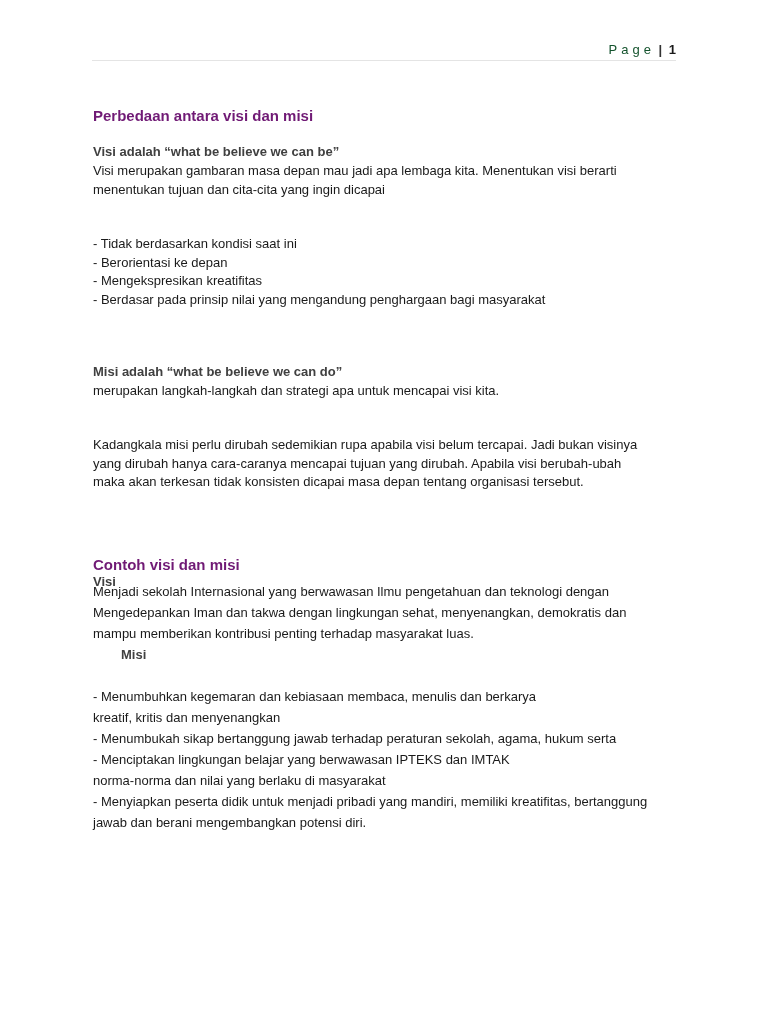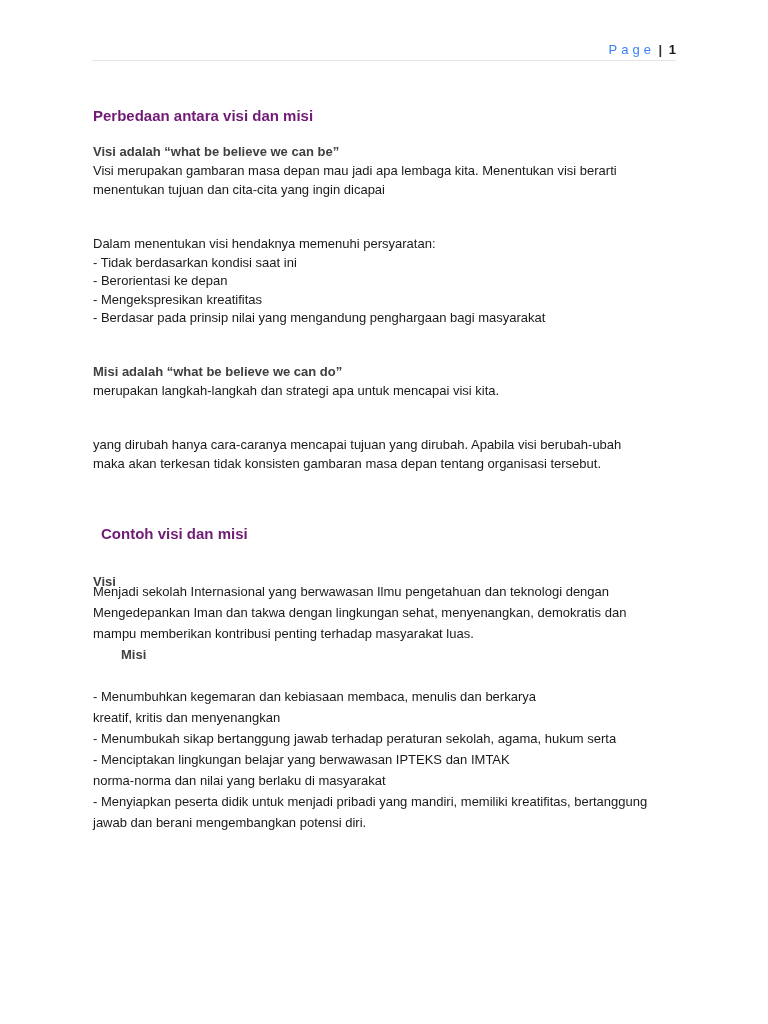--- a/index.html
+++ b/index.html
@@ -25,21 +25,21 @@
     }
     .page-label {
       position: absolute;
       right: 0;
       top: 2px;
       font-size: 13px;
       line-height: 16px;
       white-space: nowrap;
     }
     .page-word {
-      color: #3b82f6;
+      color: #14532d;
       letter-spacing: 4px;
     }
     .page-sep {
       color: #333;
       font-weight: bold;
       margin: 0 3px 0 0;
     }
     .page-num {
       color: #1a1a1a;
       font-weight: bold;
@@ -80,38 +80,38 @@
 
 <h2 class="block" style="top:107px;">Perbedaan antara visi dan misi</h2>
 
 <div class="block sub" style="top:143px;">Visi adalah “what be believe we can be”</div>
 <div class="block t1" style="top:162px;">
   <span class="line">Visi merupakan gambaran masa depan mau jadi apa lembaga kita. Menentukan visi berarti</span>
   <span class="line">menentukan tujuan dan cita-cita yang ingin dicapai</span>
 </div>
 
 <div class="block t1" style="top:235px;">
-  <span class="line">Dalam menentukan visi hendaknya memenuhi persyaratan:</span>
   <span class="line">- Tidak berdasarkan kondisi saat ini</span>
   <span class="line">- Berorientasi ke depan</span>
   <span class="line">- Mengekspresikan kreatifitas</span>
   <span class="line">- Berdasar pada prinsip nilai yang mengandung penghargaan bagi masyarakat</span>
 </div>
 
 <div class="block sub" style="top:363px;">Misi adalah  “what be believe we can do”</div>
 <div class="block t1" style="top:382px;">
   <span class="line">merupakan langkah-langkah dan strategi apa untuk mencapai visi kita.</span>
 </div>
 
 <div class="block t1" style="top:436px;">
+  <span class="line">Kadangkala misi perlu dirubah sedemikian rupa apabila visi belum tercapai. Jadi bukan visinya</span>
   <span class="line">yang dirubah hanya cara-caranya mencapai tujuan yang dirubah. Apabila visi berubah-ubah</span>
-  <span class="line">maka akan terkesan tidak konsisten gambaran masa depan tentang organisasi tersebut.</span>
+  <span class="line">maka akan terkesan tidak konsisten dicapai masa depan tentang organisasi tersebut.</span>
 </div>
 
-<h2 class="block" style="top:525px;margin-left:8px;">Contoh visi dan misi</h2>
+<h2 class="block" style="top:556px;">Contoh visi dan misi</h2>
 
 <div class="block sub" style="top:562px;margin-top:11px;">Visi</div>
 <div class="block t2" style="top:581px;">
   <span class="line">Menjadi sekolah Internasional yang berwawasan Ilmu pengetahuan dan teknologi dengan</span>
   <span class="line">Mengedepankan Iman dan takwa dengan lingkungan sehat, menyenangkan, demokratis dan</span>
   <span class="line">mampu memberikan kontribusi penting terhadap masyarakat luas.</span>
 </div>
 
 <div class="block sub" style="top:646px;margin-left:28px;">Misi</div>
 <div class="block t2" style="top:686px;">

